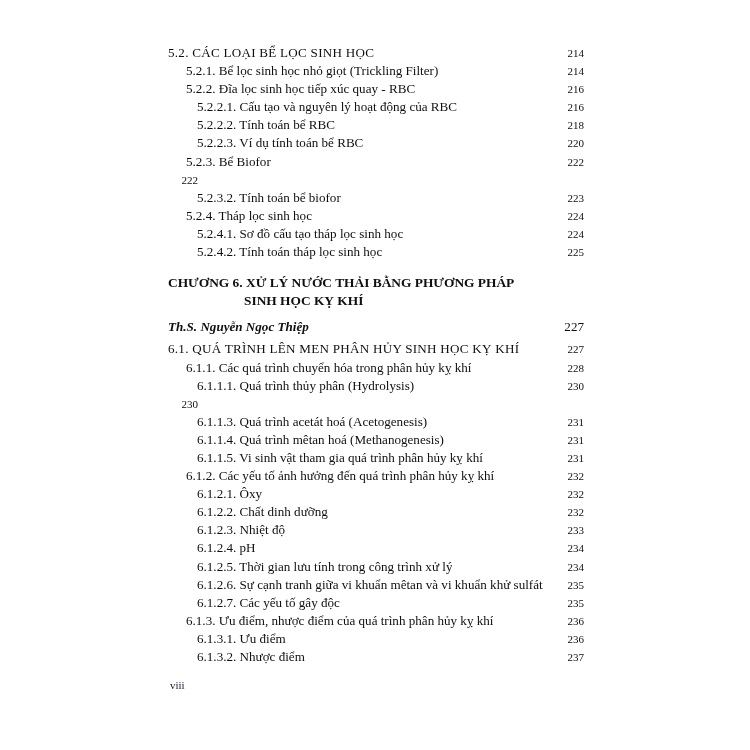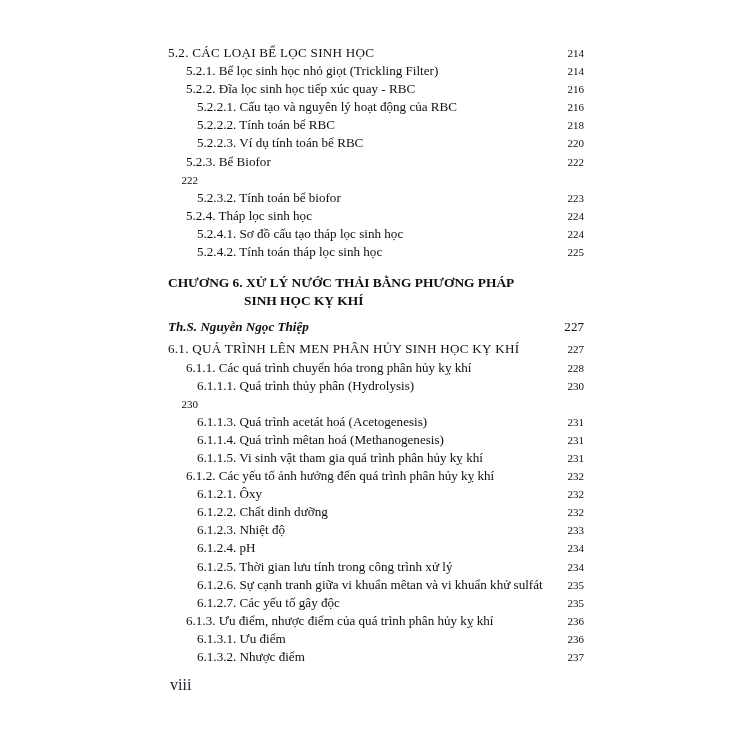--- a/index.html
+++ b/index.html
@@ -91,21 +91,21 @@
     text-align: right;
   }
 
   .gap-after-chapter { height: 1px; }
 
   
   .folio {
     position: absolute;
     left: 170px;
     top: 678px;
-    font-size: 16px;
+    font-size: 11px;
     line-height: 14px;
     color: #1a1a2e;
   }
 </style>
 </head>
 <body>
 
 <div class="page">
 
   <div class="toc-body">

